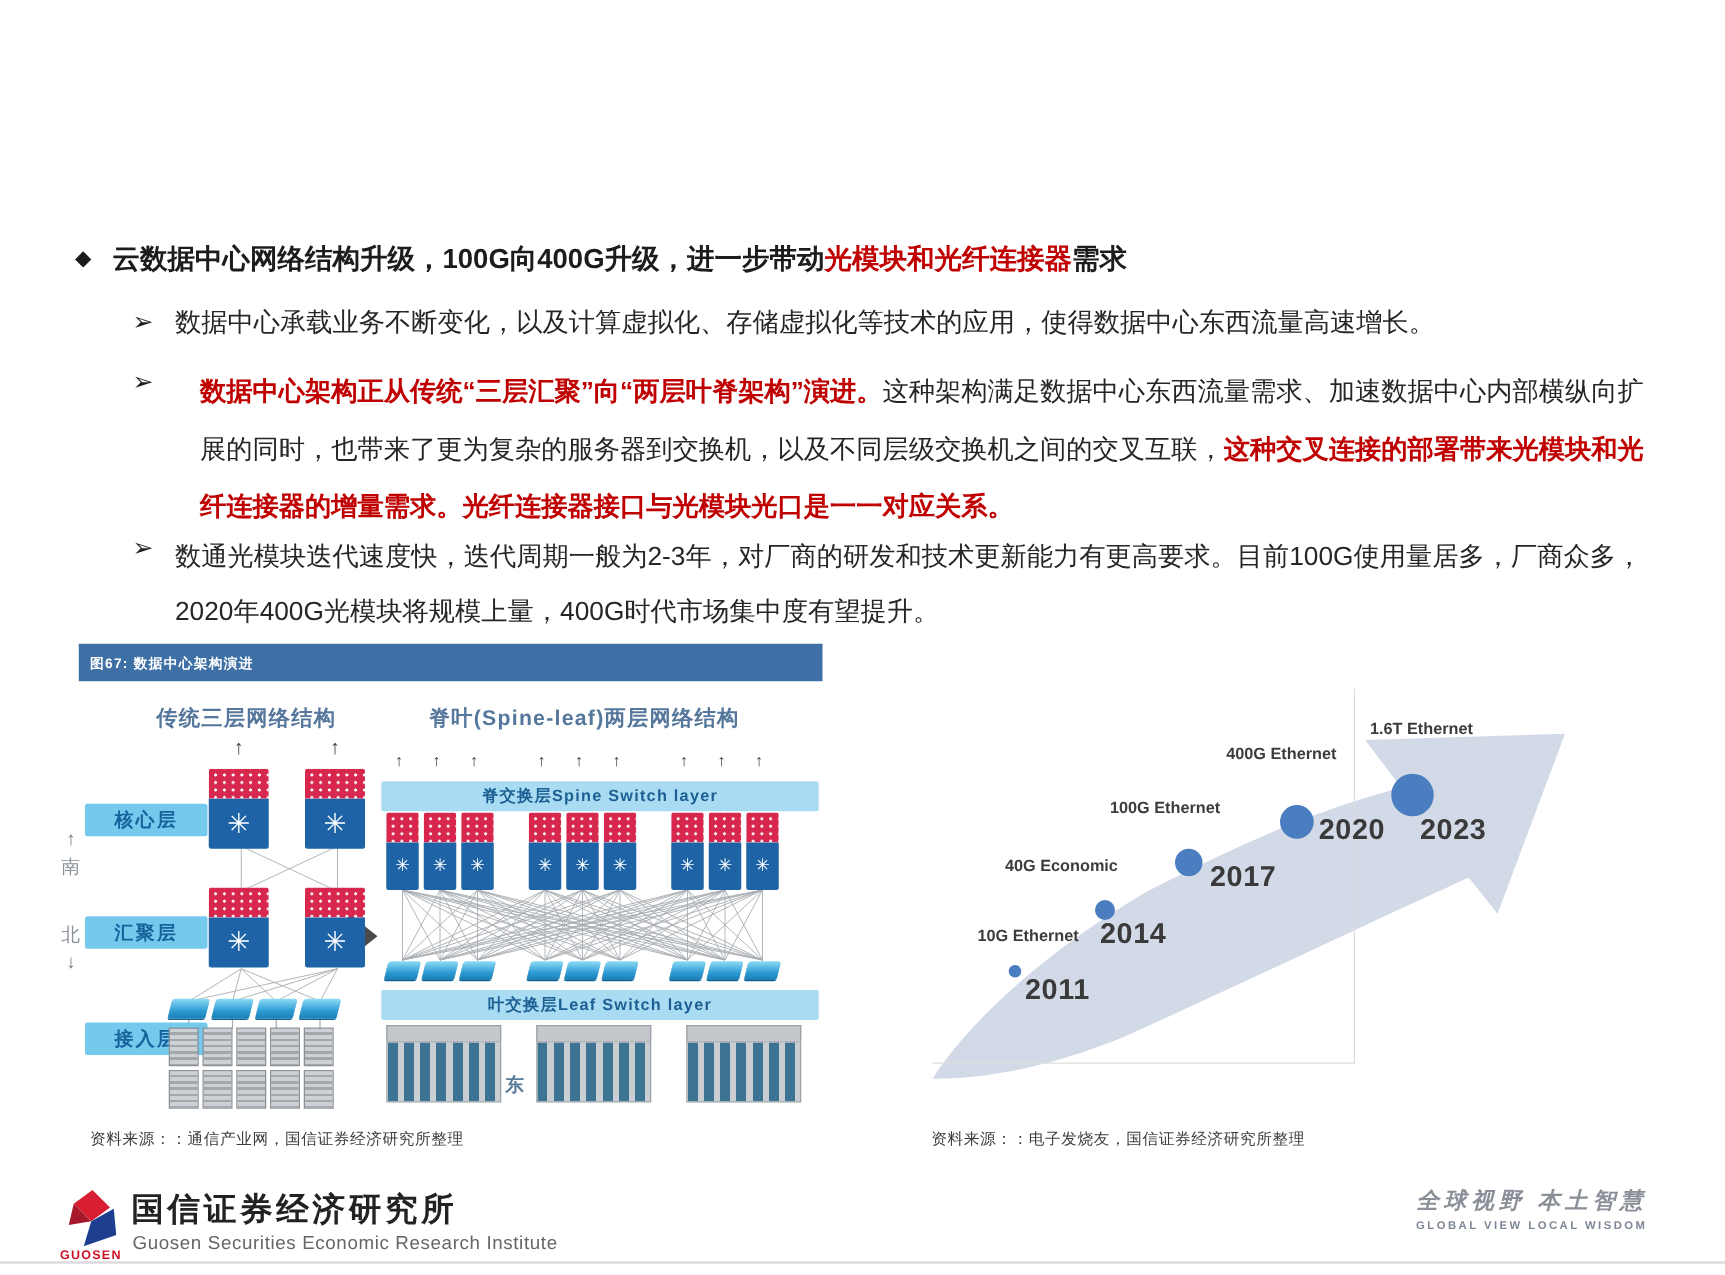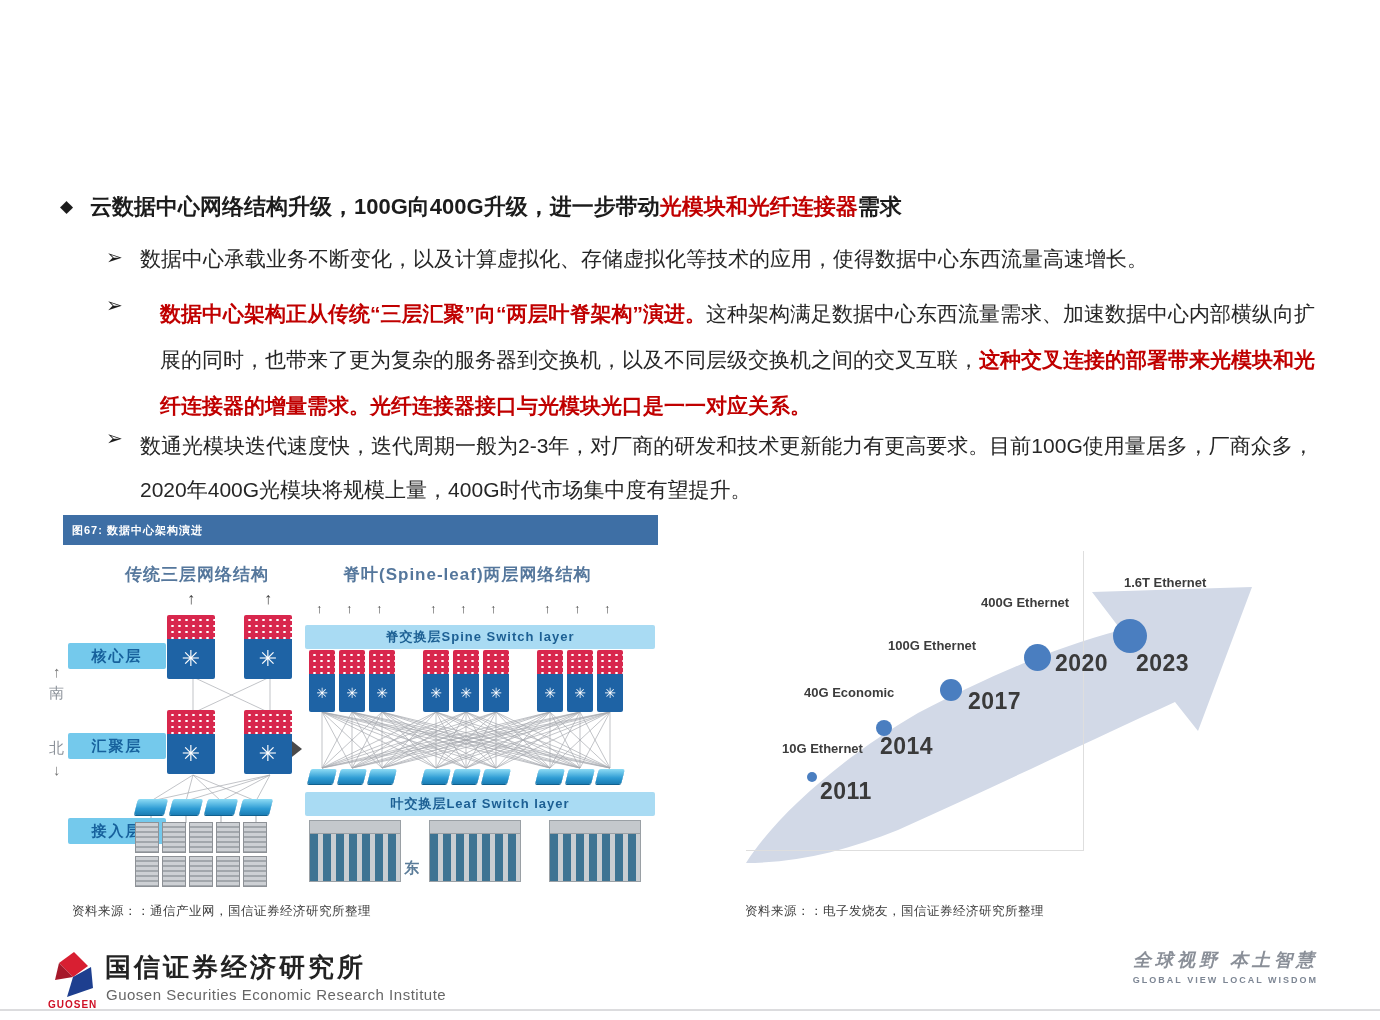--- a/index.html
+++ b/index.html
@@ -338,21 +338,21 @@
     <div class="dot" style="left:375px;top:74px;width:34px;height:34px;"></div>
 
     <span class="mlabel" style="left:20px;top:196px;margin-left:24px;">10G Ethernet</span>
     <span class="myear" style="left:82px;top:233px;">2011</span>
     <span class="mlabel" style="left:66px;top:140px;">40G Economic</span>
     <span class="myear" style="left:142px;top:188px;">2014</span>
     <span class="mlabel" style="left:150px;top:93px;">100G Ethernet</span>
     <span class="myear" style="left:230px;top:143px;">2017</span>
     <span class="mlabel" style="left:243px;top:50px;">400G Ethernet</span>
     <span class="myear" style="left:317px;top:105px;">2020</span>
-    <span class="mlabel" style="left:358px;top:30px;margin-left:28px;">1.6T Ethernet</span>
+    <span class="mlabel" style="left:358px;top:30px;">1.6T Ethernet</span>
     <span class="myear" style="left:398px;top:105px;">2023</span>
   </div>
 
   <div class="source source67">资料来源：：通信产业网，国信证券经济研究所整理</div>
   <div class="source source68">资料来源：：电子发烧友，国信证券经济研究所整理</div>
 
   <svg class="f-logo" width="46" height="48" viewBox="0 0 46 48">
     <polygon points="22,1 36,15 21,26 7,12" fill="#d81f32"></polygon>
     <polygon points="7,12 21,26 3,29" fill="#a6182a"></polygon>
     <polygon points="21,26 39,16 41,37 15,46" fill="#1e3f8f"></polygon>

